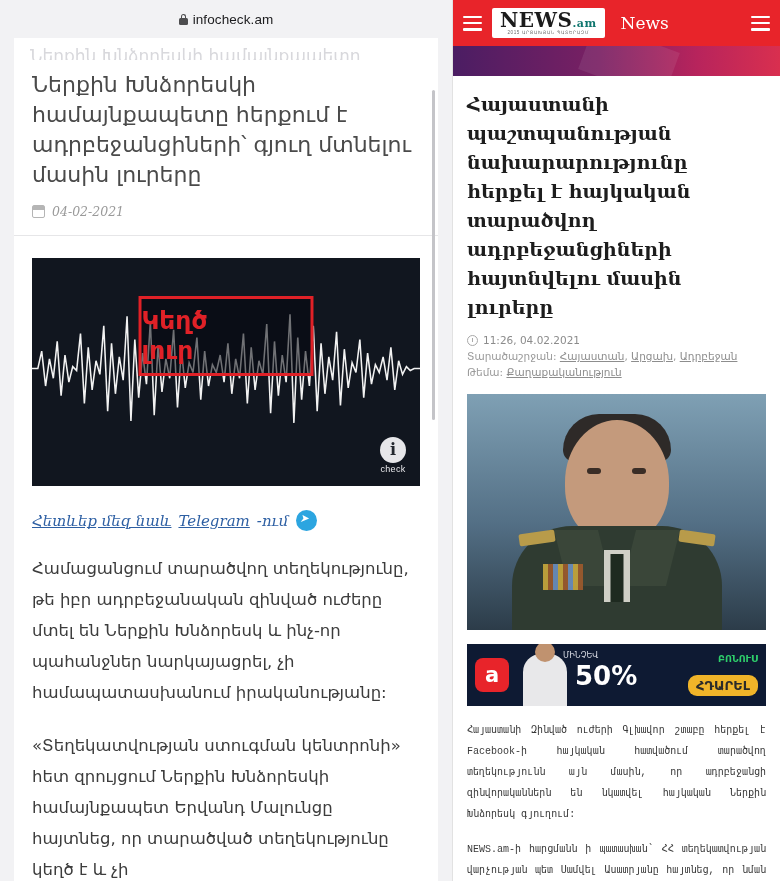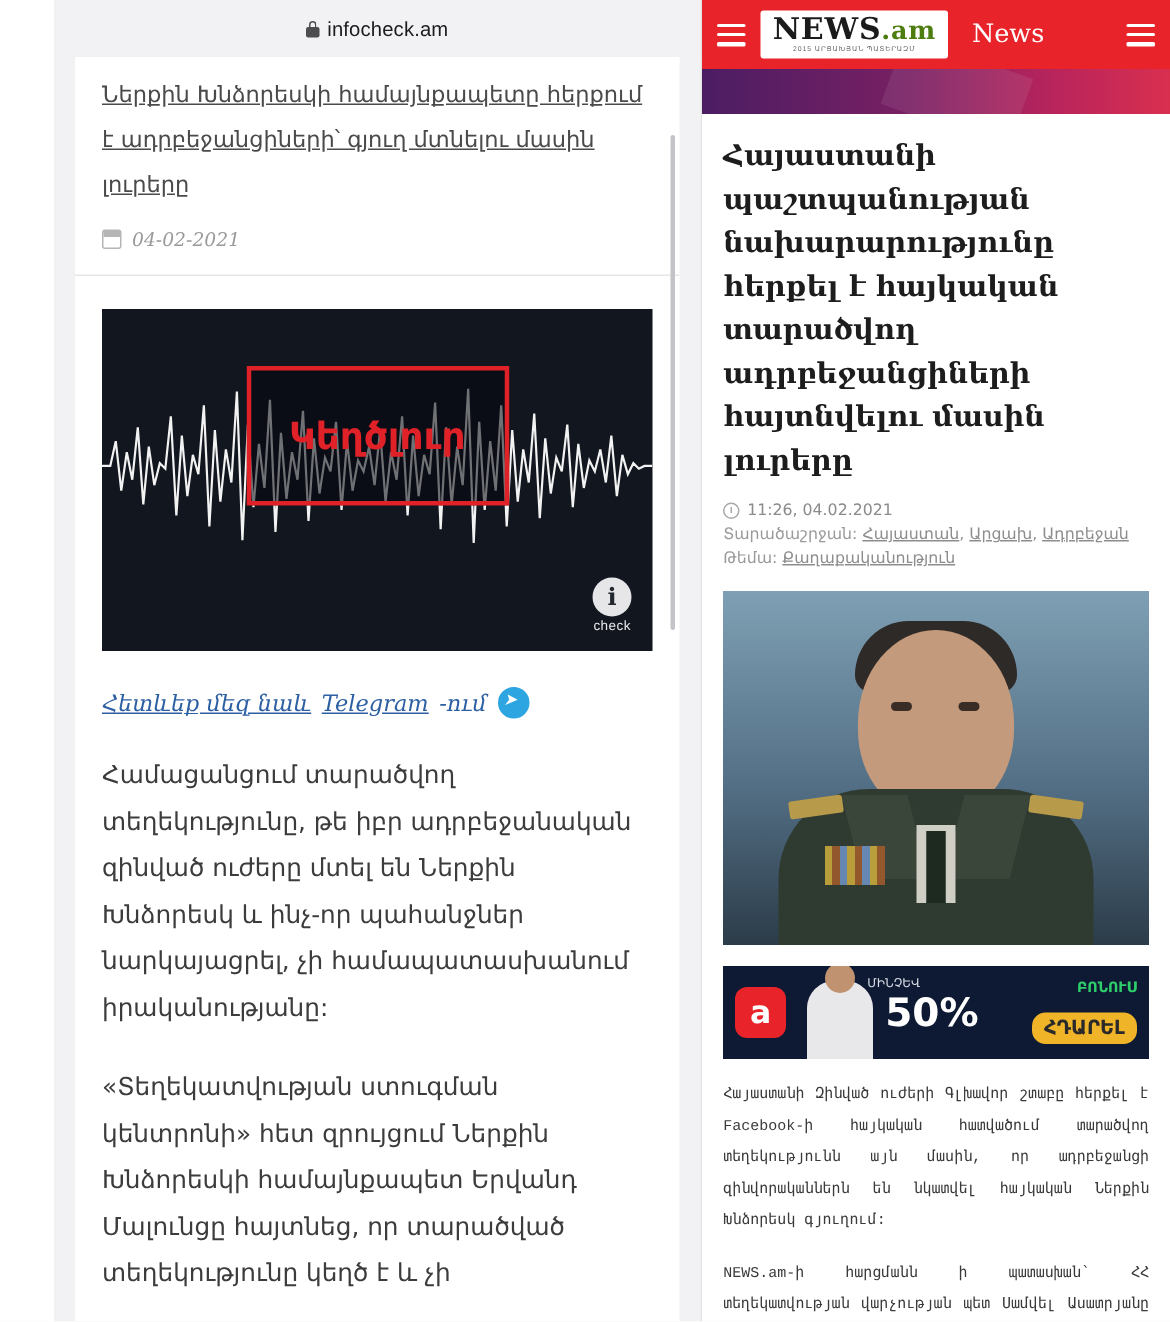--- a/index.html
+++ b/index.html
@@ -9,21 +9,20 @@
     background: #ffffff;
     font-family: "Liberation Sans", sans-serif;
     overflow: hidden;
   }
   .screen {
     position: relative;
     width: 780px;
     height: 881px;
     display: flex;
     background: #ffffff;
-    padding-left: 36px;
   }
 
   
   .left-pane {
     position: relative;
     width: 452px;
     height: 881px;
     background: #f2f2f4;
     overflow: hidden;
   }
@@ -71,26 +70,25 @@
   .faded-title {
     padding: 8px 16px 0 16px;
     color: #d8d8dc;
     font-size: 17px;
     font-family: "DejaVu Sans", sans-serif;
     height: 22px;
     overflow: hidden;
   }
   .article-title {
     padding: 10px 18px 0 18px;
-    font-size: 15px;
+    font-size: 22px;
     line-height: 30px;
     color: #4a4a4a;
     font-family: "DejaVu Sans", sans-serif;
     font-weight: 400;
-    text-decoration: underline;
   }
   .article-date {
     padding: 14px 18px 0 18px;
     display: flex;
     align-items: center;
     gap: 7px;
     font-size: 12.5px;
     color: #9a9a9a;
     font-style: italic;
     font-family: "DejaVu Serif", serif;
@@ -123,26 +121,25 @@
   .hero-wave {
     position: absolute;
     inset: 0;
   }
   .hero-banner {
     position: absolute;
     left: 50%;
     top: 38px;
     transform: translateX(-50%);
     width: 175px;
-    height: 93px;
+    height: 80px;
     border: 3px solid #e02127;
     background: rgba(5,8,14,0.55);
     display: flex;
-    flex-direction: row;
-    align-items: center;
+    flex-direction: column;
     justify-content: center;
   }
   .hero-banner span {
     color: #e02127;
     font-size: 25px;
     font-weight: bold;
     font-family: "DejaVu Sans", sans-serif;
     line-height: 30px;
   }
   .hero-logo {
@@ -241,21 +238,21 @@
     line-height: 1;
     text-align: center;
   }
   .news-logo .nm {
     font-size: 20px;
     font-weight: bold;
     color: #1b1b1b;
     font-family: "DejaVu Serif", serif;
     letter-spacing: .5px;
   }
-  .news-logo .nm em { color: #4d7c0f; font-style: normal; font-size: 17px; }
+  .news-logo .nm em { color: #0f766e; font-style: normal; font-size: 11px; }
   .news-logo .sub {
     font-size: 4.6px;
     color: #6a6a6a;
     letter-spacing: .6px;
     margin-top: 1px;
   }
   .news-word {
     color: #fff;
     font-size: 17px;
     font-family: "DejaVu Serif", serif;
@@ -487,20 +484,21 @@
     <div class="browser-bar">
       <span class="lock-icon">
         <span class="shackle"></span>
           <span class="body"></span>
       </span>
       <span class="url-text">infocheck.am</span>
     </div>
 
     <div class="page-body">
 
+      <div class="faded-title">Ներքին Խնձորեսկի համայնքապետը</div>
 
       <h1 class="article-title">Ներքին Խնձորեսկի համայնքապետը հերքում է ադրբեջանցիների՝ գյուղ մտնելու մասին լուրերը</h1>
 
       <div class="article-date">
         <span class="cal-icon"></span>
         <span>04-02-2021</span>
       </div>
 
       <div class="divider-rule"></div>
 

